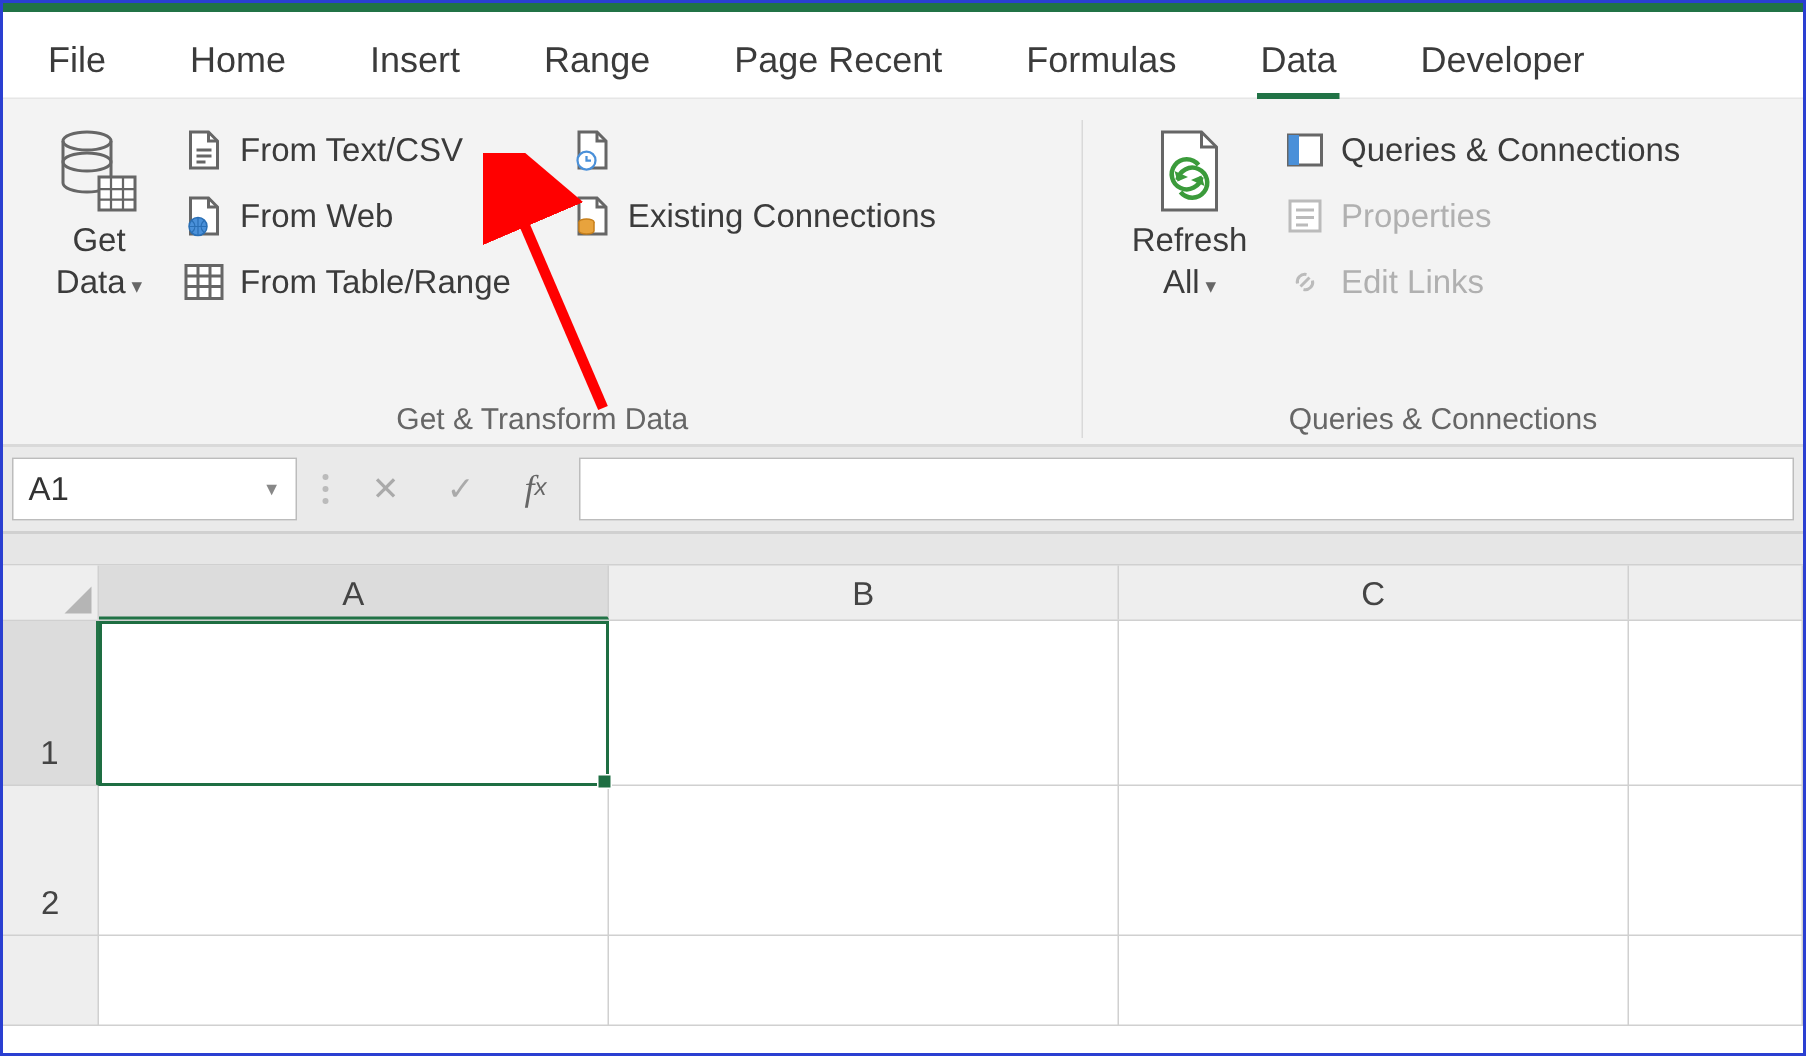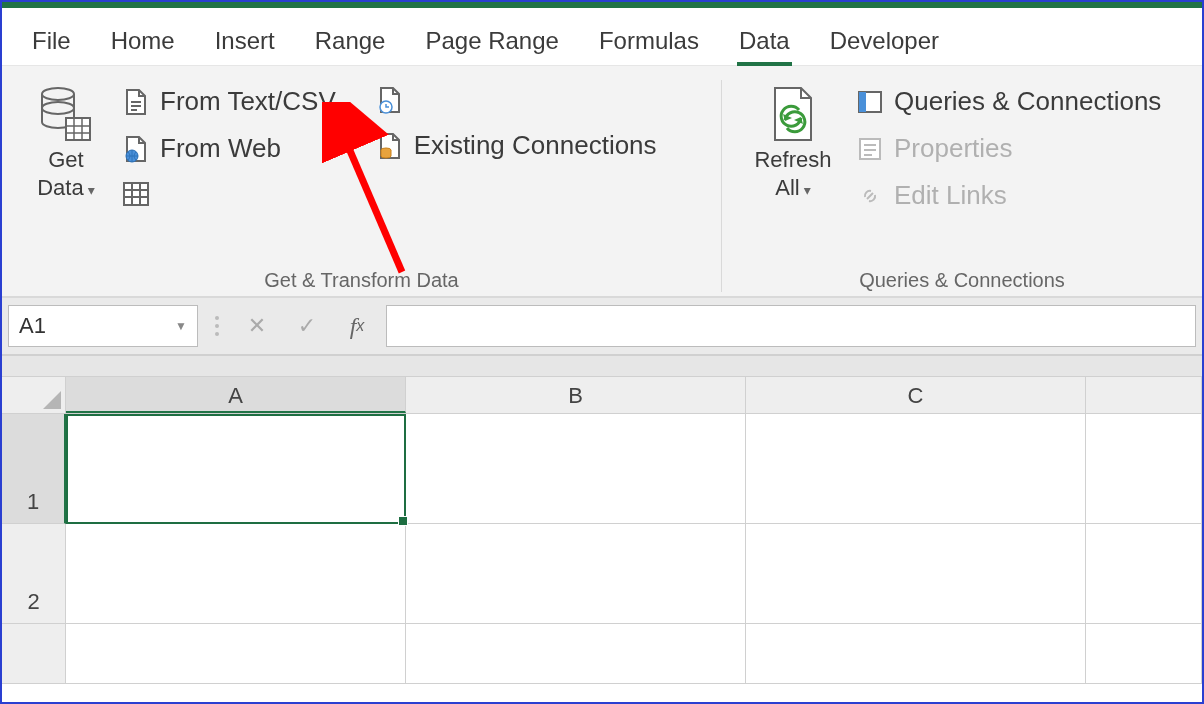--- a/index.html
+++ b/index.html
@@ -1,37 +1,37 @@
 <!DOCTYPE html>
 <html><head>
 <meta charset="utf-8">
 <style>
 * { box-sizing: border-box; margin: 0; padding: 0; font-family: "Segoe UI", Arial, sans-serif; }
 body { width: 1204px; height: 704px; background: #ffffff; border: 2px solid #2a3fd1; position: relative; overflow: hidden; }
 
 .topbar { height: 6px; background: #217346; }
 
-.menubar { display: flex; align-items: flex-end; gap: 0; padding: 8px 10px 0 10px; background: #ffffff; border-bottom: 1px solid #e6e6e6; height: 58px; }
+.menubar { display: flex; align-items: flex-end; gap: 16px; padding: 8px 10px 0 10px; background: #ffffff; border-bottom: 1px solid #e6e6e6; height: 58px; }
 .menubar .tab { font-size: 24px; color: #3b3b3b; padding: 6px 20px 10px 20px; cursor: pointer; position: relative; }
 .menubar .tab.active { font-weight: 400; }
 .menubar .tab.active::after { content: ""; position: absolute; left: 18px; right: 18px; bottom: -1px; height: 4px; background: #217346; }
 
 .ribbon { display: flex; background: #f3f3f3; border-bottom: 2px solid #d9d9d9; padding: 14px 0 4px 0; height: 232px; }
 .rgroup { display: flex; flex-direction: column; align-items: stretch; padding: 0 16px; border-right: 1px solid #d9d9d9; }
 .rgroup.last { border-right: none; }
 .rgroup .body { flex: 1; display: flex; align-items: flex-start; }
 .rgroup .label { text-align: center; font-size: 20px; color: #666; padding-top: 4px; }
 
 .bigbtn { display: flex; flex-direction: column; align-items: center; justify-content: flex-start; width: 96px; padding-top: 4px; cursor: pointer; }
 .bigbtn .ic { width: 56px; height: 62px; display: flex; align-items: center; justify-content: center; }
 .bigbtn .lbl { font-size: 22px; color: #3b3b3b; text-align: center; line-height: 1.25; }
 .bigbtn .lbl .caret { font-size: 14px; color: #666; margin-left: 4px; }
 
 .stack { display: flex; flex-direction: column; gap: 12px; padding-top: 4px; }
-.smallbtn { display: flex; align-items: center; gap: 10px; font-size: 26px; color: #3b3b3b; cursor: pointer; padding: 2px 2px; }
+.smallbtn { display: flex; align-items: center; gap: 10px; font-size: 22px; color: #3b3b3b; cursor: pointer; padding: 2px 2px; }
 .smallbtn.disabled { color: #b0b0b0; cursor: default; }
 .smallbtn .ic { width: 28px; height: 28px; display: flex; align-items: center; justify-content: center; flex-shrink: 0; }
 
 .formula-row { display: flex; align-items: center; background: #eaeaea; height: 58px; border-bottom: 2px solid #d0d0d0; padding: 6px 6px 6px 6px; gap: 8px; }
 .namebox { background: #ffffff; border: 1px solid #bcbcbc; width: 190px; height: 42px; display: flex; align-items: center; padding: 0 10px; justify-content: space-between; }
 .namebox span { font-size: 22px; color: #333; }
 .namebox .ddrop { color: #888; font-size: 12px; }
 .fbtn { width: 42px; height: 42px; display: flex; align-items: center; justify-content: center; color: #aaa; font-size: 22px; }
 .dots { width: 22px; display:flex; flex-direction:column; align-items:center; gap:4px; color:#bbb;}
 .dots span{width:4px;height:4px;background:#bbb;border-radius:50%;}
@@ -68,21 +68,21 @@
 </head>
 <body>
 
 <div class="topbar"></div>
 
 <div class="menubar">
   <div class="tab">File</div>
   <div class="tab">Home</div>
   <div class="tab">Insert</div>
   <div class="tab">Range</div>
-  <div class="tab">Page Range</div>
+  <div class="tab">Page Recent</div>
   <div class="tab">Formulas</div>
   <div class="tab active">Data</div>
   <div class="tab">Developer</div>
 </div>
 
 <div class="ribbon">
 
   <div class="rgroup" style="flex:0 0 720px;">
     <div class="body">
 
@@ -130,20 +130,21 @@
         <div class="smallbtn">
           <span class="ic">
             <svg width="28" height="26" viewBox="0 0 28 26">
                 <rect x="2" y="2" width="24" height="22" fill="#fff" stroke="#666" stroke-width="2"></rect>
                 <line x1="2" y1="9" x2="26" y2="9" stroke="#666" stroke-width="2"></line>
                 <line x1="2" y1="16" x2="26" y2="16" stroke="#666" stroke-width="2"></line>
                 <line x1="10" y1="2" x2="10" y2="24" stroke="#666" stroke-width="2"></line>
                 <line x1="18" y1="2" x2="18" y2="24" stroke="#666" stroke-width="2"></line>
               </svg>
           </span>
+          <span>From Table/Range</span>
         </div>
       </div>
 
       <div class="stack" style="margin-left:36px;">
         <div class="smallbtn">
           <span class="ic">
             <svg width="26" height="28" viewBox="0 0 26 28">
                 <path d="M4 2 H16 L22 8 V26 H4 Z" fill="#fff" stroke="#666" stroke-width="2"></path>
                 <path d="M16 2 V8 H22" fill="none" stroke="#666" stroke-width="2"></path>
                 <circle cx="9" cy="21" r="6" fill="#fff" stroke="#4a90d9" stroke-width="1.5"></circle>

